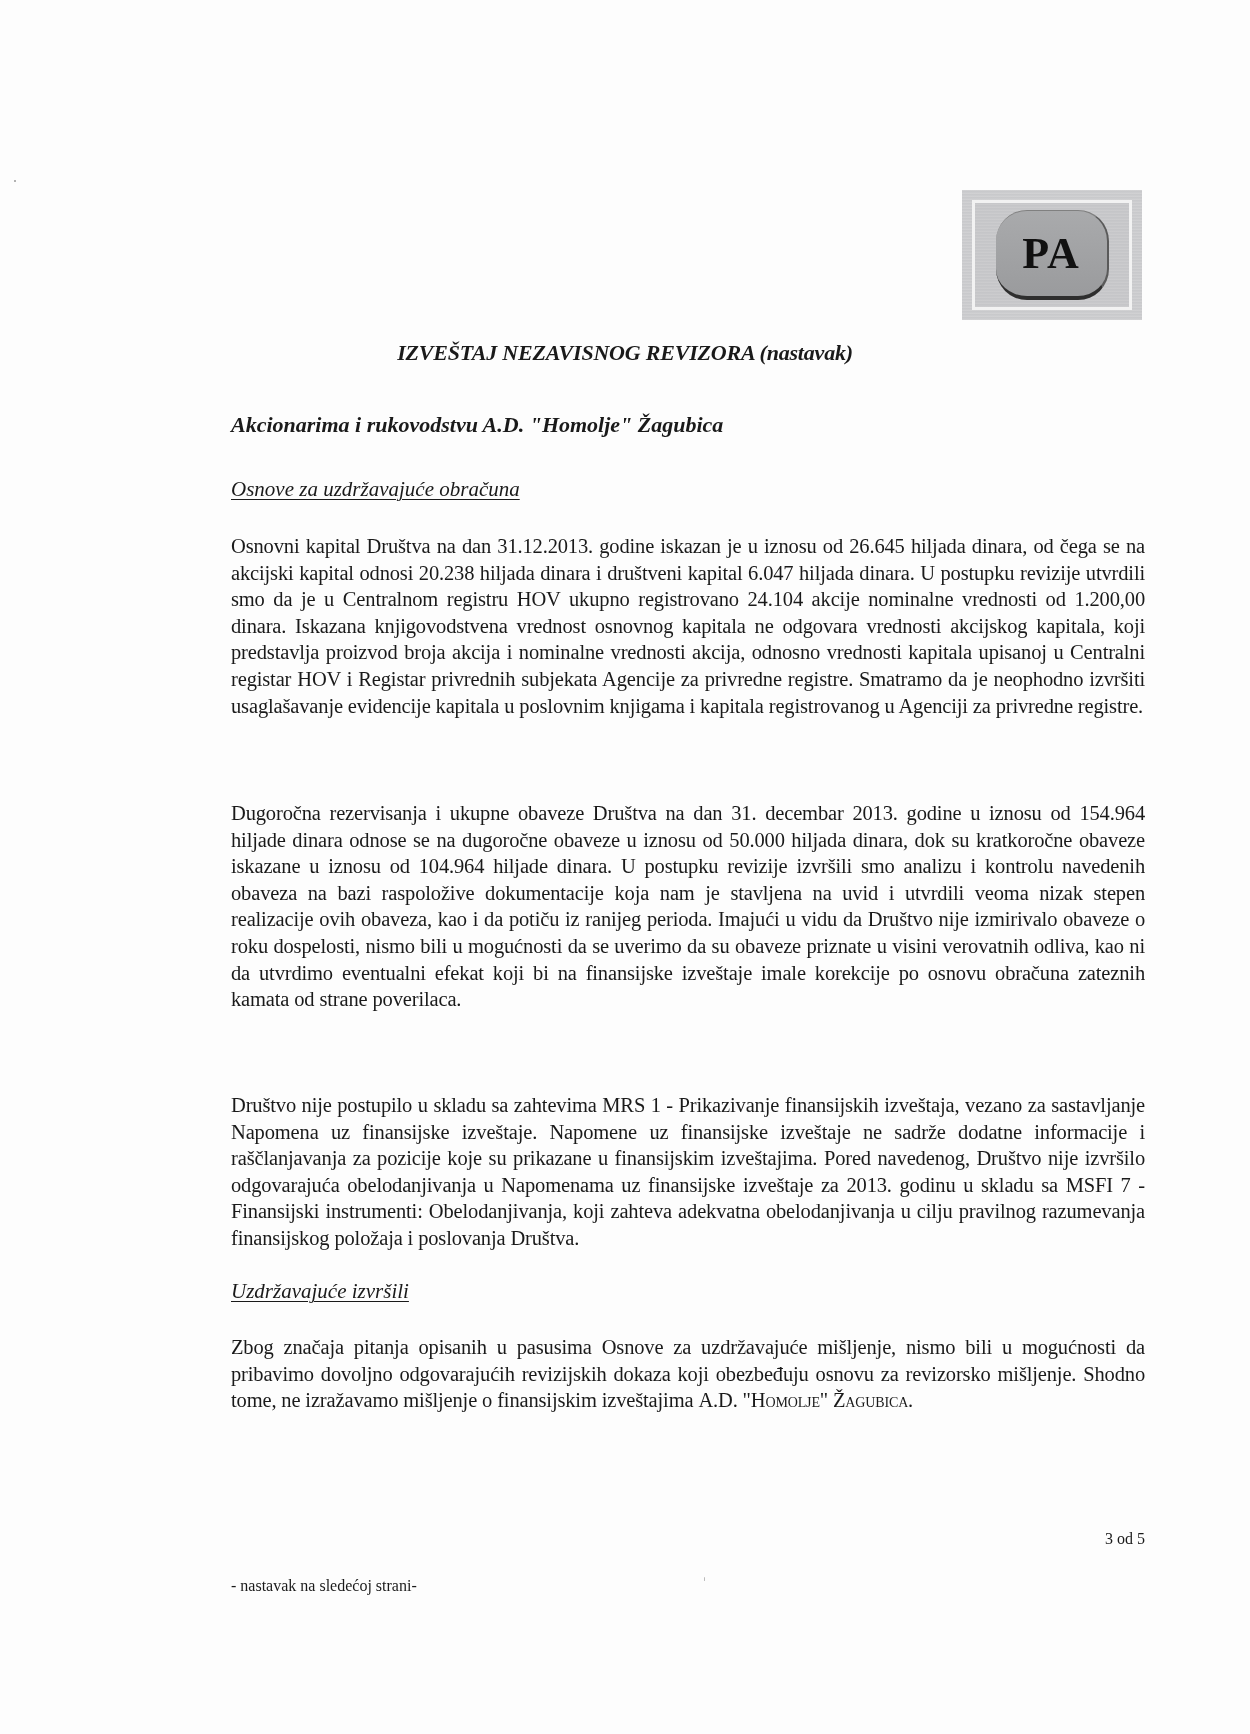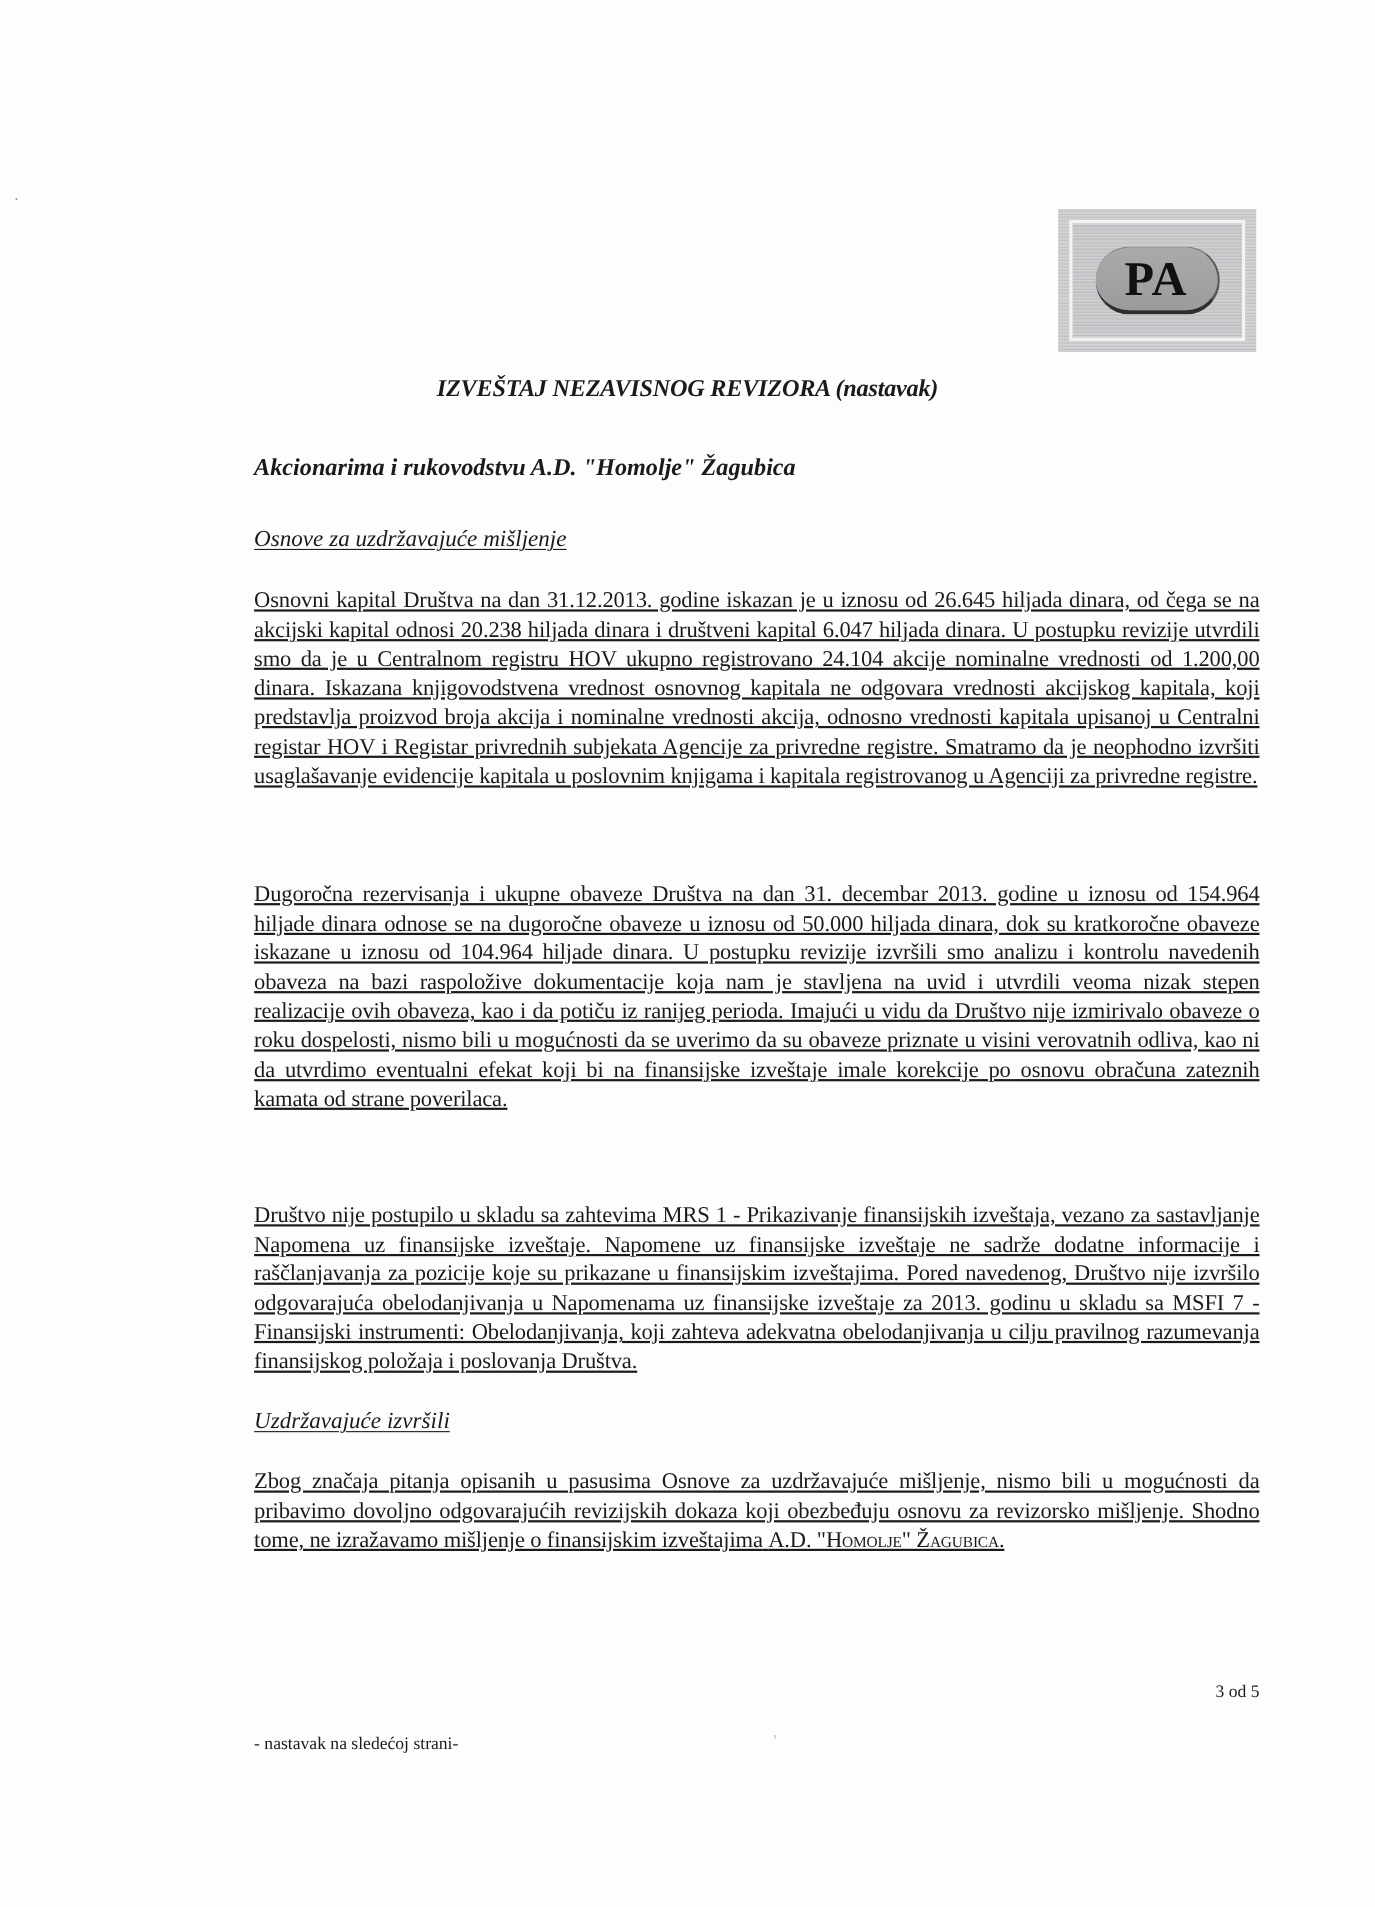--- a/index.html
+++ b/index.html
@@ -11,42 +11,42 @@
     position: absolute; left: 962px; top: 190px; width: 180px; height: 130px;
     background: repeating-linear-gradient(0deg, #c9c9cb 0px, #d8d8da 1px, #bfc0c3 2px, #d2d2d4 3px);
     box-sizing: border-box; padding: 10px;
   }
   .logo-frame {
     width: 100%; height: 100%; box-sizing: border-box; border: 3px solid #f2f2f2;
     display: flex; align-items: center; justify-content: center;
     background: repeating-linear-gradient(0deg, #c4c4c6 0px, #d3d3d5 1px, #bbbcbf 2px, #cfcfd1 3px);
   }
   .logo-plate {
-    width: 113px; height: 62px; box-sizing: border-box;
+    width: 113px; height: 90px; box-sizing: border-box;
     background: linear-gradient(180deg, #a9aaac, #9a9b9d);
     border-bottom: 4px solid #2e2e2e; border-right: 2px solid #5a5a5a; border-top: 1px solid #808080;
     display: flex; align-items: center; justify-content: center; border-radius: 31px;
   }
   .logo-text { font-family: "Liberation Serif", serif; font-weight: bold; font-size: 44px; color: #111; letter-spacing: 1px; line-height: 1; }
 
   .title {
     position: absolute; left: 0; width: 1250px; top: 340px; text-align: center;
     font-style: italic; font-weight: bold; font-size: 22px; letter-spacing: -0.2px;
   }
   .title .paren { font-weight: bold; }
   .addressee {
     position: absolute; left: 231px; top: 412px; font-style: italic; font-weight: bold; font-size: 22px;
   }
   .section-heading {
     position: absolute; left: 231px; font-style: italic; font-size: 21px; text-decoration: underline;
     text-underline-offset: 3px; text-decoration-thickness: 1px;
   }
   .para {
     position: absolute; left: 231px; width: 914px; font-size: 20.5px; line-height: 26.6px;
-    text-align: justify; letter-spacing: -0.15px; text-decoration: underline;
+    text-align: justify; letter-spacing: -0.15px;
   }
   .smallcaps { font-variant: small-caps; }
   .footer-left { position: absolute; left: 231px; top: 1538px; font-size: 16px; margin-top: 39px; }
   .footer-right { position: absolute; right: 105px; top: 1530px; font-size: 16px; }
   .speck { position: absolute; width: 2px; height: 2px; background: #999; border-radius: 1px; }
 </style>
 </head>
 <body>
 
 <div class="logo-outer">
@@ -57,21 +57,21 @@
   </div>
 </div>
 
 <div class="title">
   <span>IZVEŠTAJ NEZAVISNOG REVIZORA</span>
   <span class="paren">(nastavak)</span>
 </div>
 
 <div class="addressee">Akcionarima i rukovodstvu A.D. "Homolje" Žagubica</div>
 
-<div class="section-heading" style="top:477px;">Osnove za uzdržavajuće mišljenje</div>
+<div class="section-heading" style="top:477px;">Osnove za uzdržavajuće obračuna</div>
 
 <div class="para" style="top:533px;">Osnovni kapital Društva na dan 31.12.2013. godine iskazan je u iznosu od 26.645 hiljada dinara, od čega se na akcijski kapital odnosi 20.238 hiljada dinara i društveni kapital 6.047 hiljada dinara. U postupku revizije utvrdili smo da je u Centralnom registru HOV ukupno registrovano 24.104 akcije nominalne vrednosti od 1.200,00 dinara. Iskazana knjigovodstvena vrednost osnovnog kapitala ne odgovara vrednosti akcijskog kapitala, koji predstavlja proizvod broja akcija i nominalne vrednosti akcija, odnosno vrednosti kapitala upisanoj u Centralni registar HOV i Registar privrednih subjekata Agencije za privredne registre. Smatramo da je neophodno izvršiti usaglašavanje evidencije kapitala u poslovnim knjigama i kapitala registrovanog u Agenciji za privredne registre.</div>
 
 <div class="para" style="top:800px;">Dugoročna rezervisanja i ukupne obaveze Društva na dan 31. decembar 2013. godine u iznosu od 154.964 hiljade dinara odnose se na dugoročne obaveze u iznosu od 50.000 hiljada dinara, dok su kratkoročne obaveze iskazane u iznosu od 104.964 hiljade dinara. U postupku revizije izvršili smo analizu i kontrolu navedenih obaveza na bazi raspoložive dokumentacije koja nam je stavljena na uvid i utvrdili veoma nizak stepen realizacije ovih obaveza, kao i da potiču iz ranijeg perioda. Imajući u vidu da Društvo nije izmirivalo obaveze o roku dospelosti, nismo bili u mogućnosti da se uverimo da su obaveze priznate u visini verovatnih odliva, kao ni da utvrdimo eventualni efekat koji bi na finansijske izveštaje imale korekcije po osnovu obračuna zateznih kamata od strane poverilaca.</div>
 
 <div class="para" style="top:1092px;">Društvo nije postupilo u skladu sa zahtevima MRS 1 - Prikazivanje finansijskih izveštaja, vezano za sastavljanje Napomena uz finansijske izveštaje. Napomene uz finansijske izveštaje ne sadrže dodatne informacije i raščlanjavanja za pozicije koje su prikazane u finansijskim izveštajima. Pored navedenog, Društvo nije izvršilo odgovarajuća obelodanjivanja u Napomenama uz finansijske izveštaje za 2013. godinu u skladu sa MSFI 7 - Finansijski instrumenti: Obelodanjivanja, koji zahteva adekvatna obelodanjivanja u cilju pravilnog razumevanja finansijskog položaja i poslovanja Društva.</div>
 
 <div class="section-heading" style="top:1279px;">Uzdržavajuće izvršili</div>
 
 <div class="para" style="top:1334px;">

